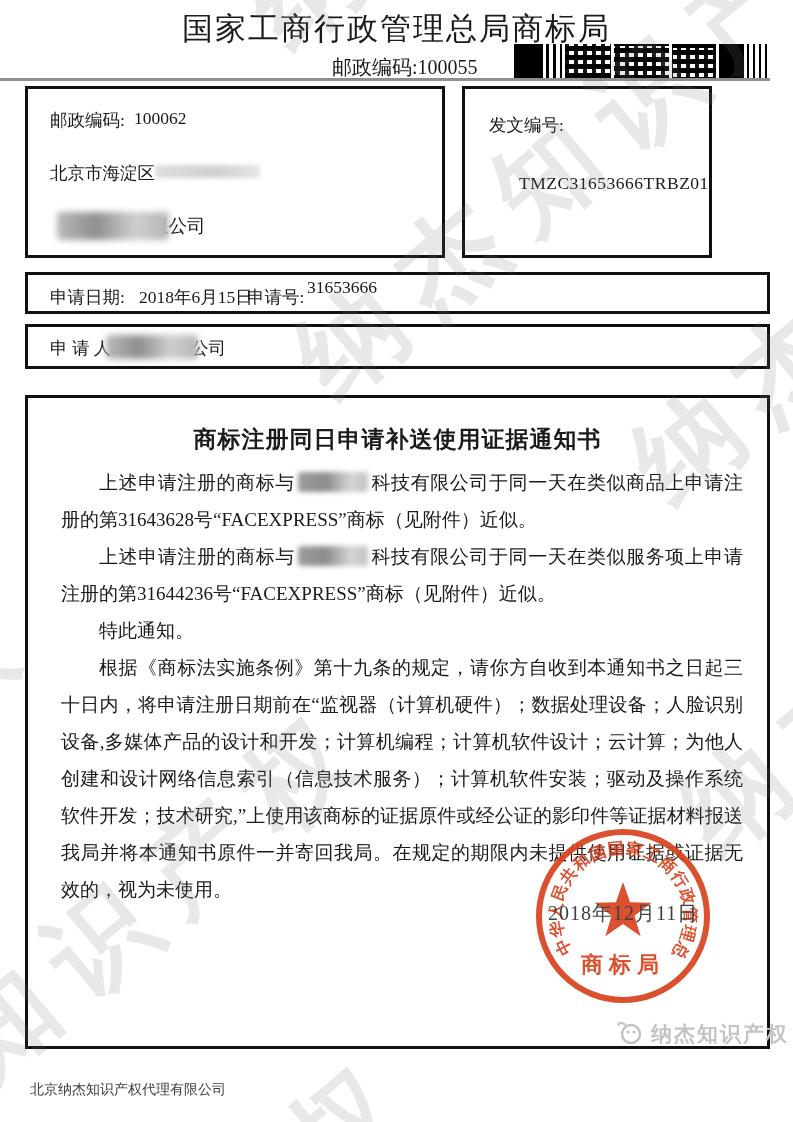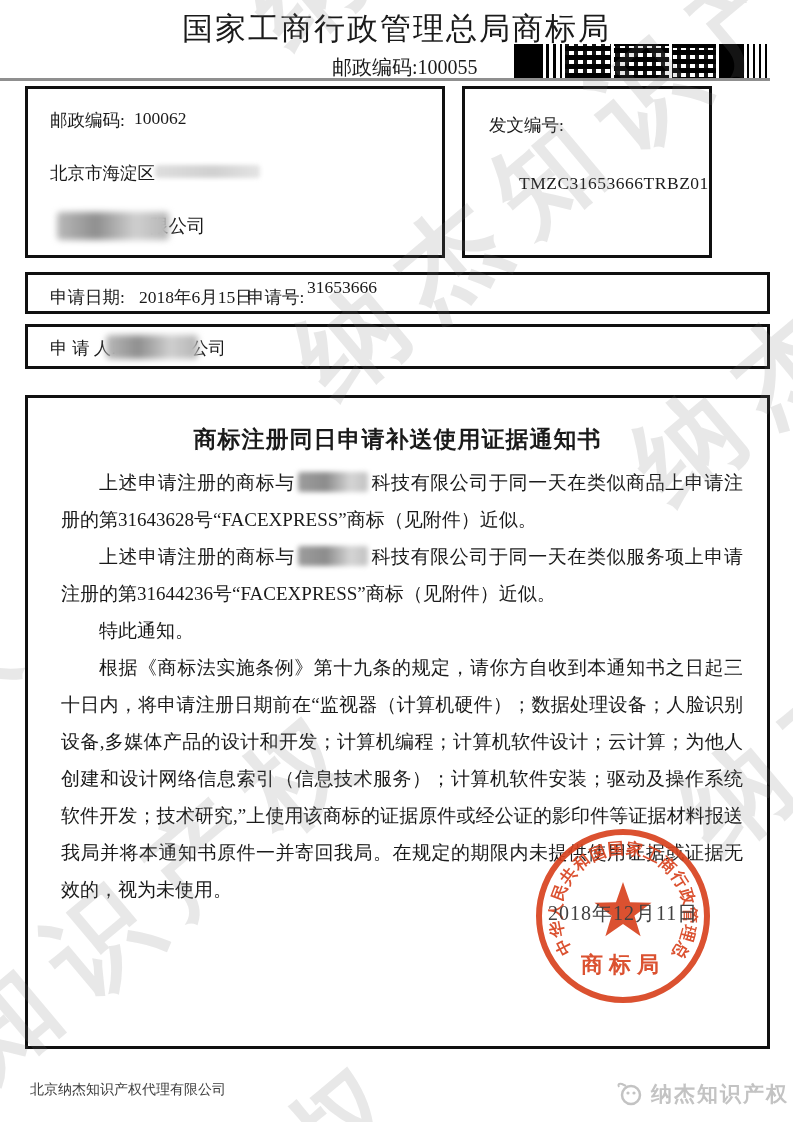--- a/index.html
+++ b/index.html
@@ -67,21 +67,21 @@
   
   .seal-svg { position:absolute; left:497px; top:420px; width:196px; height:196px; opacity:.92; }
   .seal-date {
     position:absolute; left:520px; top:502px; width:190px;
     font-size:20px; letter-spacing:1px; color:#404040; z-index:6;
   }
 
   
   .footer-agency { position:absolute; top:1081px; left:30px; font-size:14px; color:#3d3d3d; }
   .footer-logo {
-    position:absolute; top:1080px; left:616px; display:flex; align-items:center; gap:5px;
+    position:absolute; top:1020px; left:616px; display:flex; gap:5px;
     color:#c3c3c3; z-index:45;
   }
   .footer-logo .logo-text { font-size:21px; font-weight:bold; letter-spacing:2px; }
 
   
   .wm { position:absolute; inset:0; z-index:40; pointer-events:none; overflow:hidden; }
   .wm-rot {
     position:absolute; left:-600px; top:-420px; width:2200px; height:2200px;
     transform:rotate(-40deg); transform-origin:50% 50%;
   }

